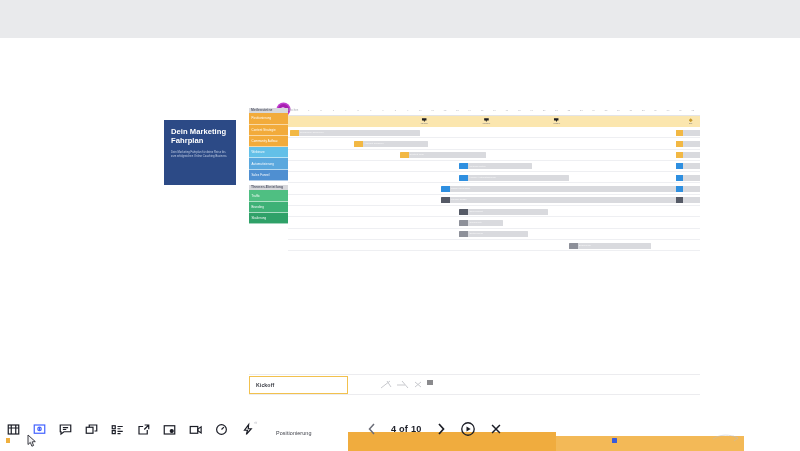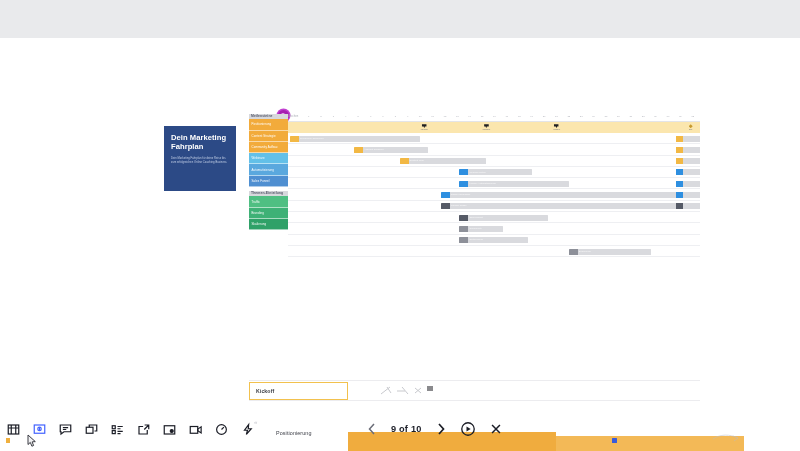--- a/index.html
+++ b/index.html
@@ -13,21 +13,21 @@
   #app { position: relative; width: 800px; height: 451px; background: #fff; }
 
   
   .top-chrome {
     position: absolute; left: 0; top: 0; width: 800px; height: 38px;
     background: #e9eaec;
   }
 
   
   .canvas {
-    position: absolute; left: 0; top: 44px; width: 700px; height: 378px;
+    position: absolute; left: 0; top: 38px; width: 700px; height: 378px;
     background: #ffffff; overflow: hidden;
   }
 
   
   .collab-cursor {
     position: absolute; left: 278px; top: 66px; width: 11px; height: 11px;
     border-radius: 50%; background: #a61fb0;
     box-shadow: 0 0 0 1.5px #c13fd0;
   }
   .collab-cursor::after {
@@ -572,21 +572,21 @@
     <svg class="cursor-hand" viewBox="0 0 12 14">
       <path d="M1 1 L1 10.5 L3.3 8.4 L4.9 12.2 L6.6 11.5 L5.1 7.9 L8.3 7.6 Z" fill="#f2f2f4" stroke="#3a3b42" stroke-width="1"></path>
     </svg>
 
     <div class="pres-ctrl">
       <div class="pc-btn">
         <svg width="12" height="14" viewBox="0 0 12 14" fill="none" stroke="#6a6c77" stroke-width="1.5">
           <path d="M8 2 L3.5 7 L8 12"></path>
         </svg>
       </div>
-      <div class="pc-count">9 of 10</div>
+      <div class="pc-count">4 of 10</div>
       <div class="pc-btn">
         <svg width="12" height="14" viewBox="0 0 12 14" fill="none" stroke="#1b1d26" stroke-width="1.7">
           <path d="M4 2 L8.5 7 L4 12"></path>
         </svg>
       </div>
       <div class="pc-btn">
         <svg width="16" height="16" viewBox="0 0 18 18" fill="none" stroke="#1b1d26" stroke-width="1.5">
           <circle cx="9" cy="9" r="7"></circle>
           <path d="M7.3 6.2 L12 9 L7.3 11.8 Z" fill="#1b1d26" stroke="none"></path>
         </svg>

